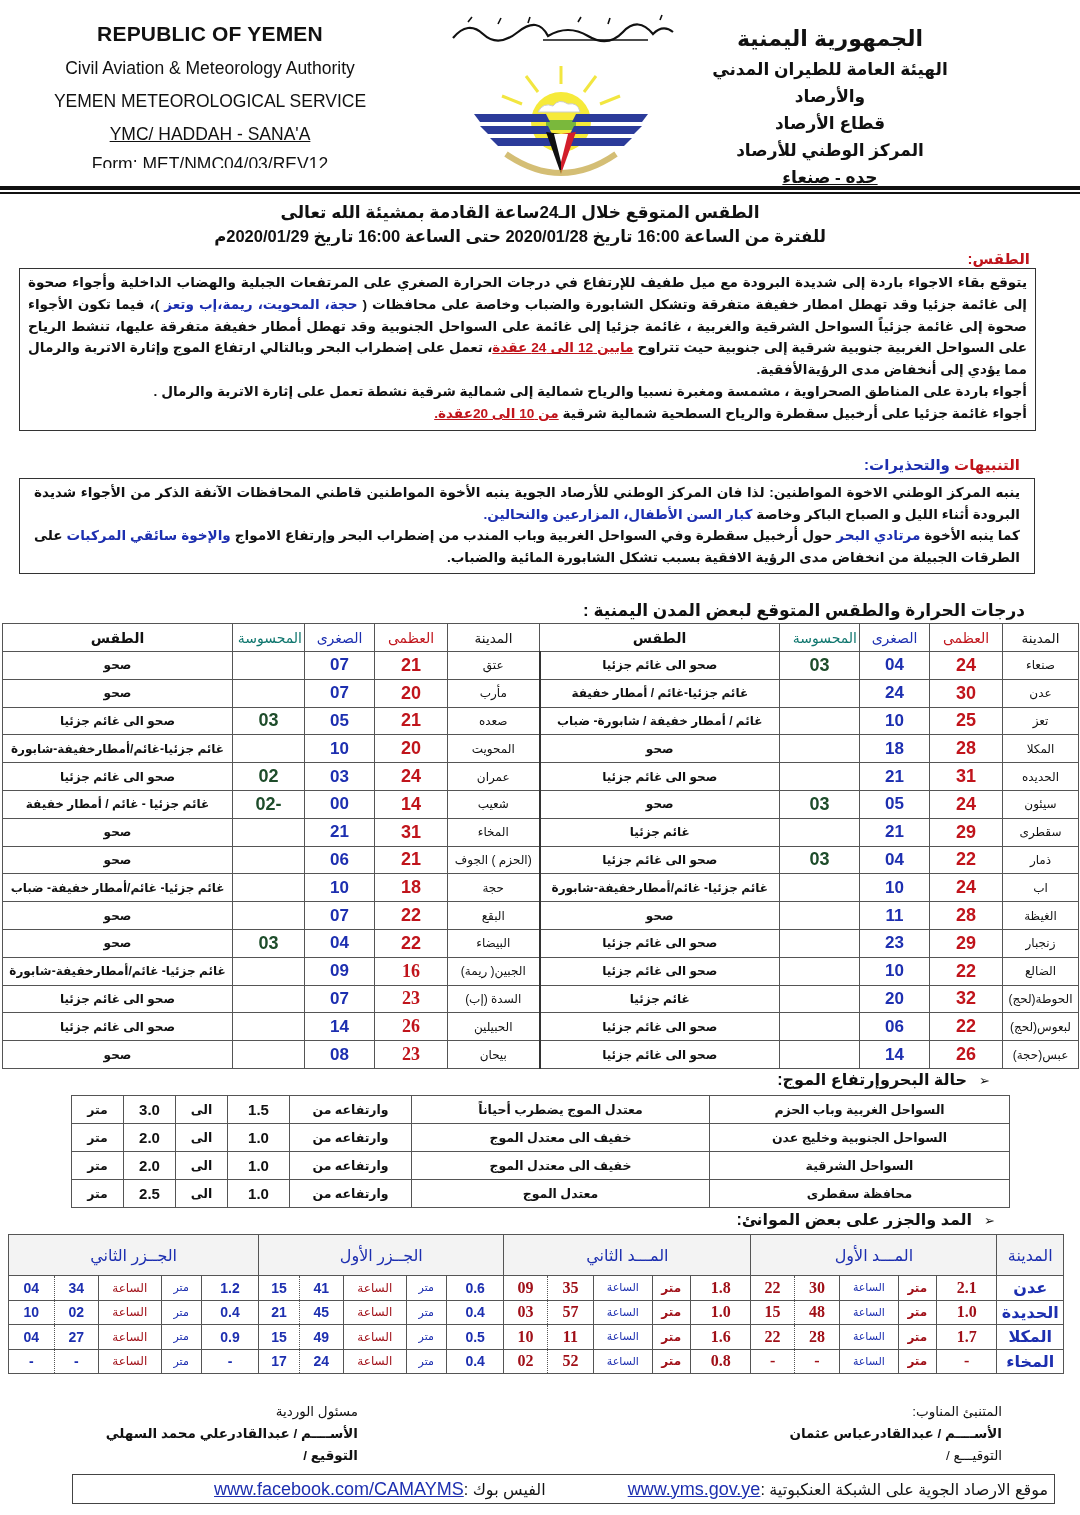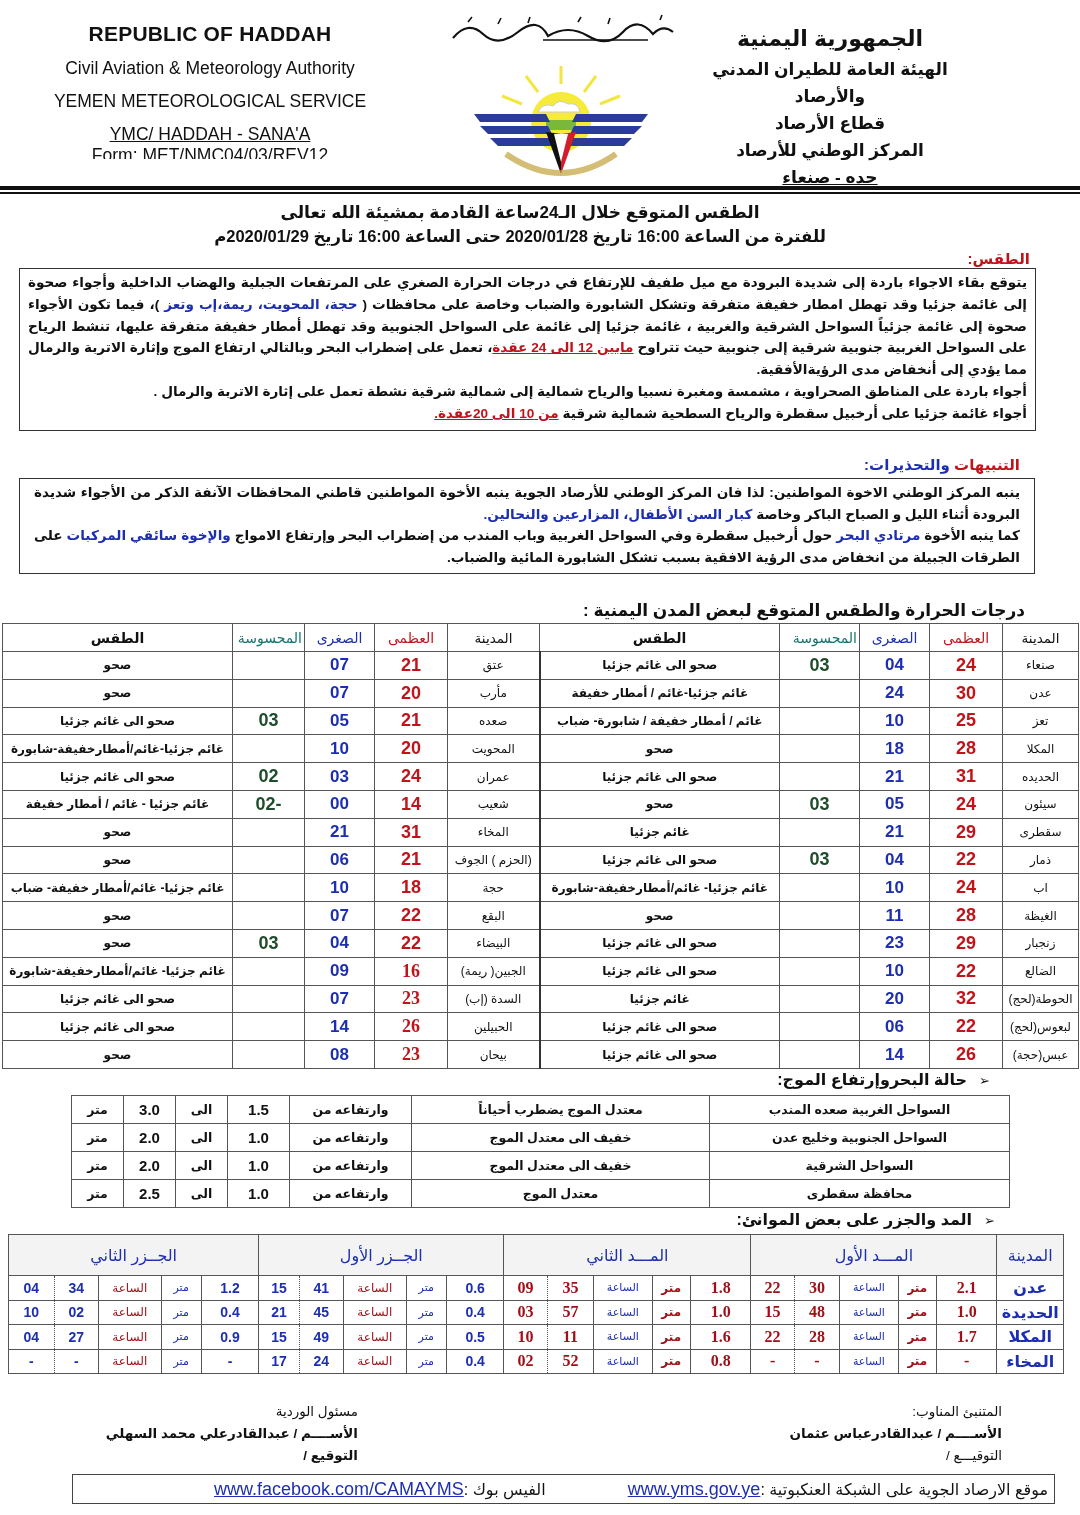--- a/index.html
+++ b/index.html
@@ -4,21 +4,21 @@
 <style>
   * { box-sizing: border-box; margin: 0; padding: 0; }
   html, body { width: 1080px; height: 1515px; background: #ffffff; overflow: hidden; }
   body { font-family: "Liberation Sans", "DejaVu Sans", sans-serif; color: #111; position: relative; }
 
   
   .hdr-en { position: absolute; left: 20px; top: 22px; width: 380px; text-align: center; }
   .hdr-en .l1 { font-size: 21px; font-weight: bold; letter-spacing: 0.2px; margin-bottom: 12px; }
   .hdr-en .l2 { font-size: 17.5px; margin-bottom: 12px; }
   .hdr-en .l3 { font-size: 17.5px; margin-bottom: 12px; }
-  .hdr-en .l4 { font-size: 17.5px; text-decoration: underline; }
+  .hdr-en .l4 { font-size: 17.5px; text-decoration: underline; margin-bottom: 9px; }
   .hdr-en .l5 { font-size: 17.5px; height: 14px; overflow: hidden; line-height: 20px; }
 
   .hdr-ar { position: absolute; right: 100px; top: 26px; width: 300px; text-align: center; direction: rtl; }
   .hdr-ar .a1 { font-size: 22px; font-weight: bold; margin-bottom: 4px; }
   .hdr-ar .a2, .hdr-ar .a3, .hdr-ar .a4 { font-size: 17px; font-weight: bold; line-height: 27px; }
   .hdr-ar .a5 { font-size: 17px; font-weight: bold; text-decoration: underline; line-height: 27px; }
 
   .basmala { position: absolute; left: 448px; top: 14px; width: 230px; height: 34px; }
   .logo { position: absolute; left: 466px; top: 62px; width: 190px; height: 128px; }
 
@@ -91,21 +91,21 @@
   .sig .bold { font-weight: bold; }
 
   .footer-box { position: absolute; left: 72px; top: 1474px; width: 983px; height: 30px; border: 1.2px solid #444; direction: rtl; font-size: 16px; display: flex; align-items: center; padding-right: 6px; }
   .footer-box .link { color: #1d2fb0; text-decoration: underline; font-size: 18px; }
   .footer-box .gap { width: 82px; }
 </style>
 </head>
 <body>
 
 <div class="hdr-en">
-  <div class="l1">REPUBLIC OF HADDAH</div>
+  <div class="l1">REPUBLIC OF YEMEN</div>
   <div class="l2">Civil Aviation &amp; Meteorology Authority</div>
   <div class="l3">YEMEN METEOROLOGICAL SERVICE</div>
   <div class="l4">YMC/ HADDAH - SANA'A</div>
   <div class="l5">Form: MET/NMC04/03/REV12</div>
 </div>
 
 <svg class="basmala" viewBox="0 0 230 34">
   <path d="M5 24 Q20 6 35 20 T70 18 T100 22 Q120 10 140 22 T175 18 T205 20 Q215 10 225 18" stroke="#111" stroke-width="2.2" fill="none"></path>
   <path d="M95 26 H200" stroke="#111" stroke-width="1.6"></path>
   <path d="M20 8 l4 -5 M50 10 l3 -6 M80 9 l2 -6 M130 8 l3 -5 M160 10 l2 -6 M212 6 l2 -5" stroke="#111" stroke-width="1.6"></path>
@@ -379,21 +379,21 @@
     <col style="width:300px">
       <col style="width:298px">
       <col style="width:122px">
       <col style="width:62px">
       <col style="width:52px">
       <col style="width:52px">
       <col style="width:52px">
   </colgroup>
   <tbody id="sea-body">
       <tr>
-        <td>السواحل الغربية صعده المندب</td>
+        <td>السواحل الغربية وباب الحزم</td>
         <td>معتدل الموج يضطرب أحياناً</td>
         <td>وارتفاعه من</td>
         <td class="num">1.5</td>
         <td>الى</td>
         <td class="num">3.0</td>
         <td>متر</td>
       </tr>
       <tr>
         <td>السواحل الجنوبية وخليج عدن</td>
         <td>خفيف الى معتدل الموج</td>

